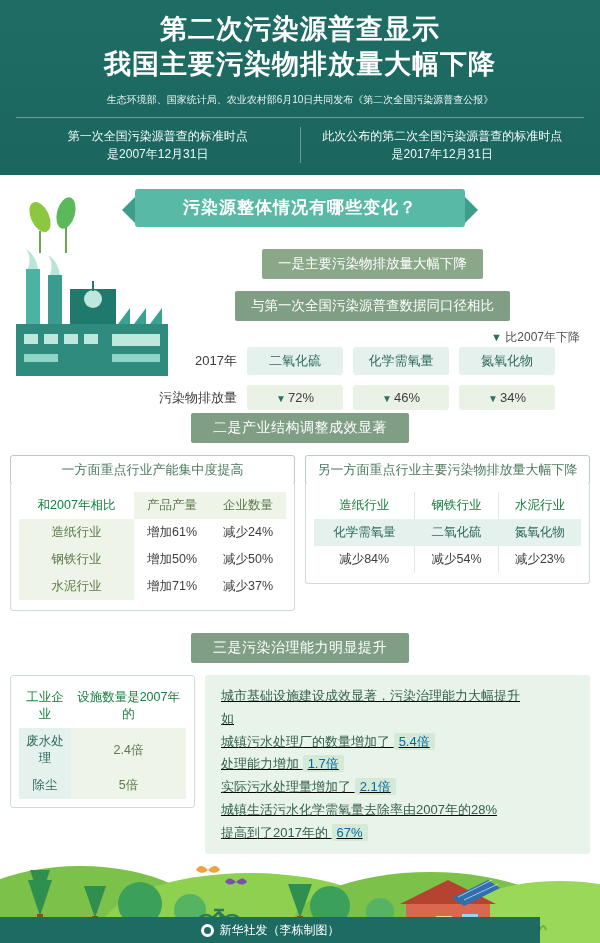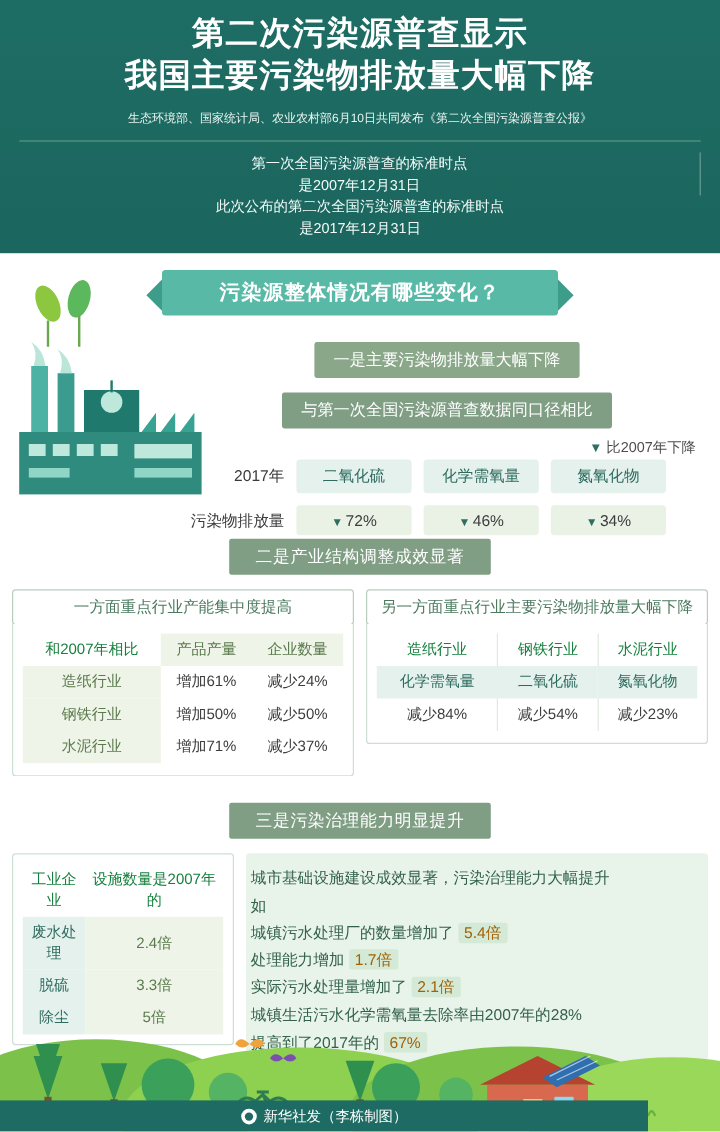--- a/index.html
+++ b/index.html
@@ -28,21 +28,20 @@
   .subtitle{
     margin-top:10px;
     font-size:10px;
     line-height:1.4;
     color:#eaf5f2;
   }
   .twocol{
     display:flex;margin-top:10px;
     border-top:1px solid rgba(255,255,255,.35);
     padding-top:9px;
-    flex-direction:column;
   }
   .twocol .col{
     flex:1;font-size:12px;line-height:1.5;color:#f2fbf8;padding:0 6px;
   }
   .twocol .col.left{border-right:1px solid rgba(255,255,255,.35);}
 
   
   .body{position:relative;padding:0;}
 
   .ribbon{
@@ -118,23 +117,23 @@
     font-size:12.5px;color:#3d3d3d;padding:5px 2px;text-align:center;
   }
   table.grid td.hdr{background:#eef4e7;color:#5b7a4d;}
   table.grid td.hdr2{background:#e4f1ec;color:#2e6b5e;}
   table.grid td.plain{color:#15803d;}
   .vline{border-left:1px solid #dfe9df;}
 
   
   .sec3{display:flex;margin-top:12px;padding:0 10px;gap:10px;}
   .left3{width:185px;}
-  .right3{flex:1;background:#e8f3ea;border-radius:3px;padding:10px 4px;}
+  .right3{flex:1;background:#e8f3ea;border-radius:3px;padding:10px 16px;text-decoration:underline;}
   .right3 .t{font-size:13px;color:#33624a;line-height:1.75;}
-  .hl{background:#d4ead6;border-radius:2px;padding:1px 5px;color:#a16207;}
+  .hl{background:#d4ead6;border-radius:2px;padding:1px 5px;color:#0369a1;}
   .box3{border:1px solid #cddfd2;border-radius:3px;padding:8px;background:#fff;}
 
   
   .scene{position:absolute;left:0;bottom:0;width:600px;height:125px;}
   .footbar{
     position:absolute;left:0;bottom:0;width:540px;height:26px;
     background:#1d6b63;color:#fff;font-size:12px;
     display:flex;align-items:center;justify-content:center;gap:6px;
   }
   .footbar .dot{width:13px;height:13px;border-radius:50%;background:#fff;display:inline-block;position:relative;}
@@ -307,24 +306,20 @@
             <tbody>
                 <tr>
               <td class="plain">工业企业</td>
               <td class="plain">设施数量是2007年的</td>
             </tr>
             <tr>
               <td class="hdr2">废水处理</td>
               <td class="hdr">2.4倍</td>
             </tr>
             <tr>
-              <td class="hdr2">脱硫</td>
-              <td class="hdr">3.3倍</td>
-            </tr>
-            <tr>
               <td class="hdr2">除尘</td>
               <td class="hdr">5倍</td>
             </tr>
           </tbody>
             </table>
         </div>
       </div>
 
       <div class="right3">
         <div class="t">城市基础设施建设成效显著，污染治理能力大幅提升</div>

